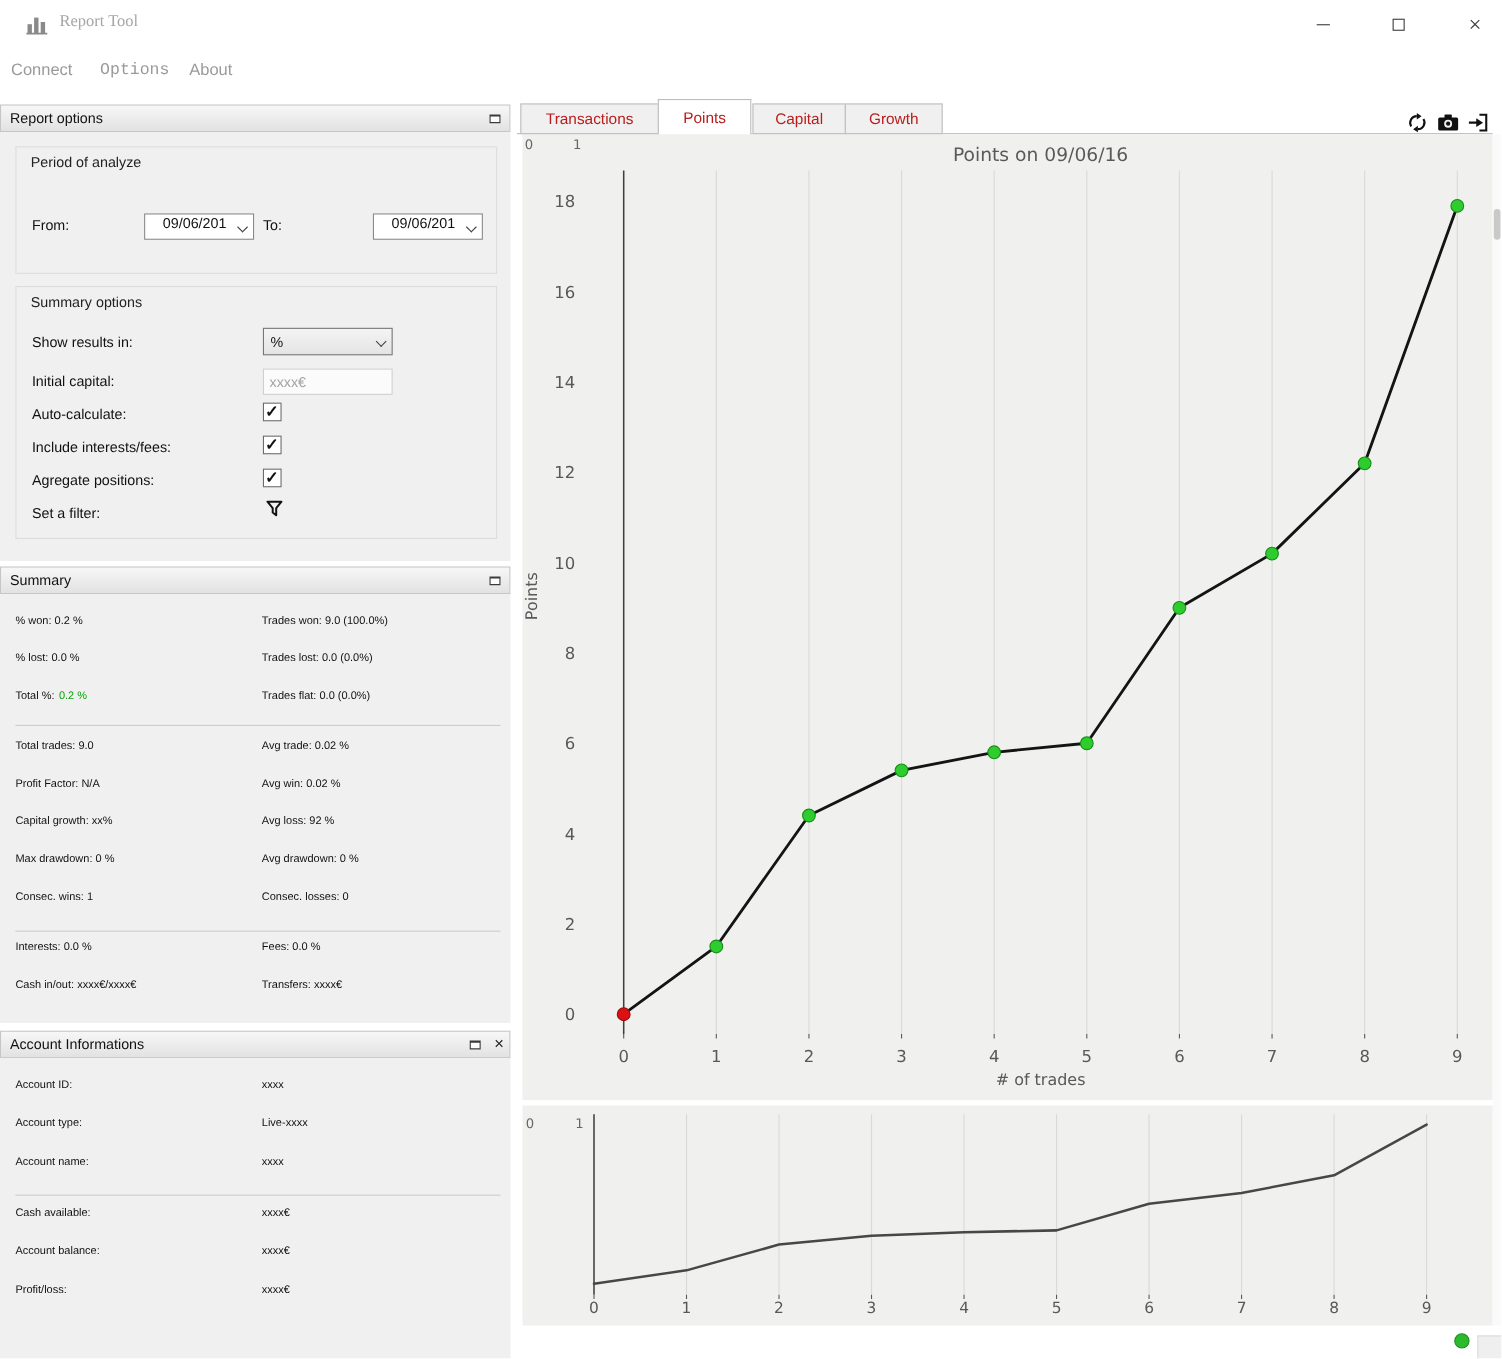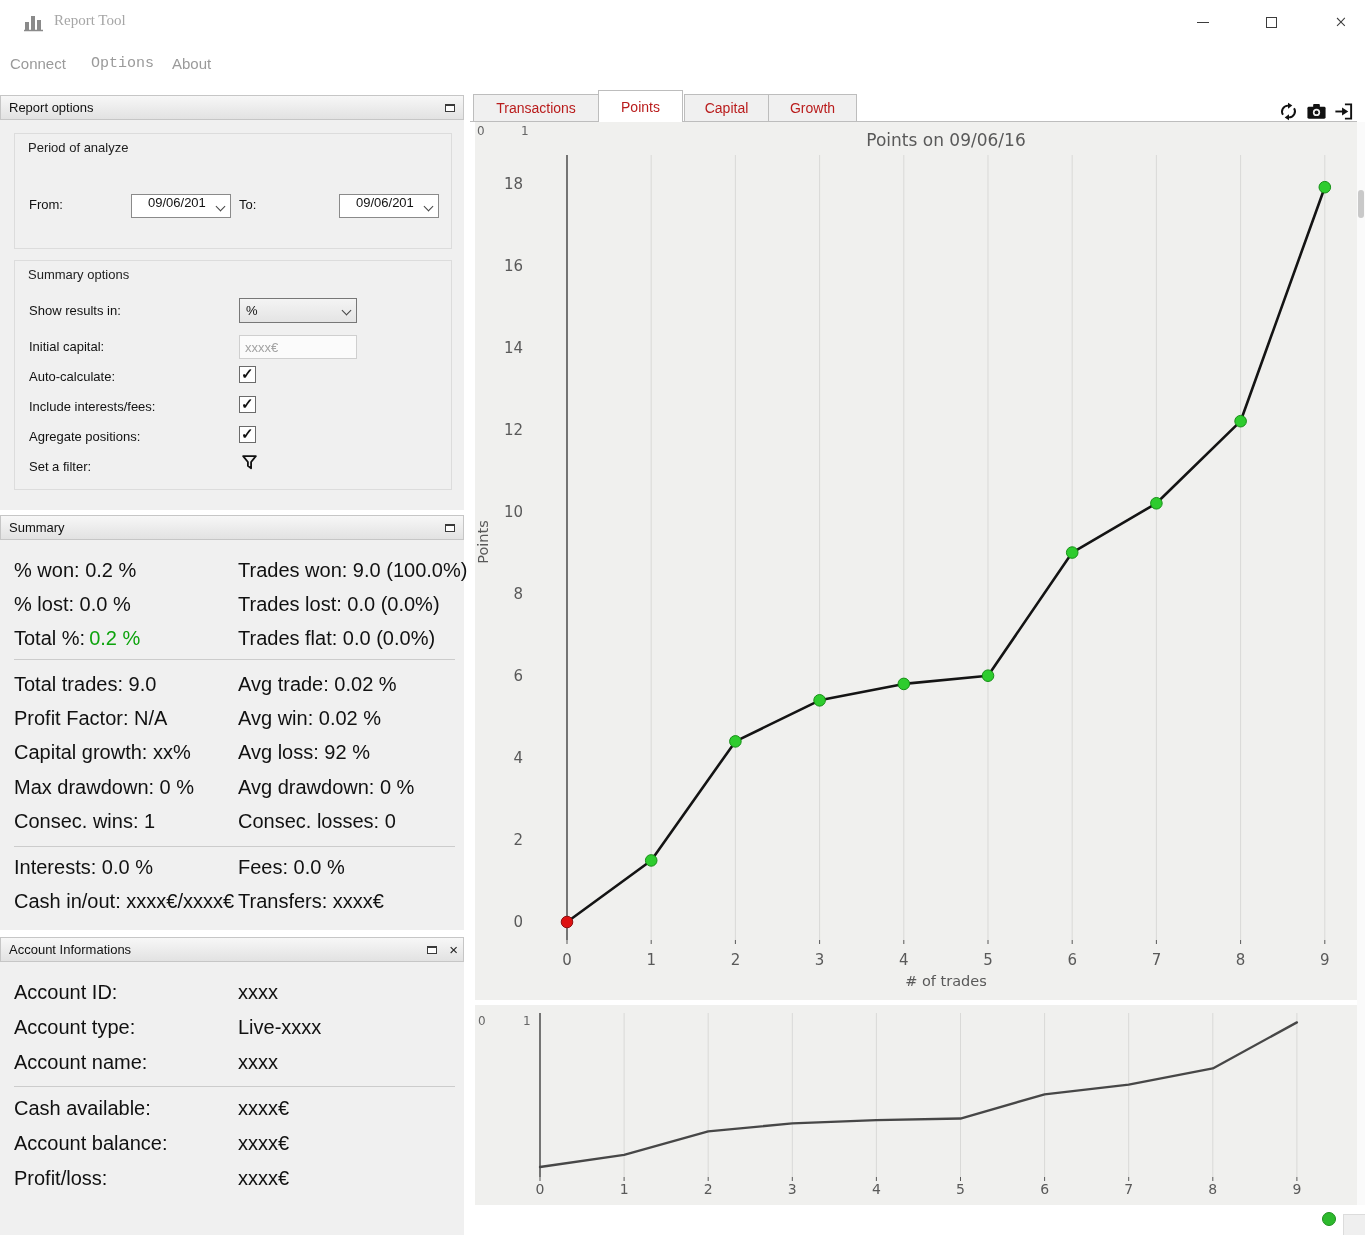--- a/index.html
+++ b/index.html
@@ -36,21 +36,21 @@
   .select{position:absolute;height:24px;box-sizing:border-box;background:#fff;border:1px solid #8a8a8a;
     font-size:13px;display:flex;align-items:flex-start;padding-left:16px;overflow:hidden;white-space:nowrap;}
   .combo{position:absolute;height:25px;box-sizing:border-box;background:linear-gradient(#f4f4f4,#e4e4e4);
     border:1px solid #777;font-size:13px;display:flex;align-items:center;padding-left:6px;}
   .chev{position:absolute;right:6px;top:8px;width:6px;height:6px;border-right:1.6px solid #444;border-bottom:1.6px solid #444;transform:rotate(45deg);}
   .txtinput{position:absolute;height:24px;width:118px;box-sizing:border-box;background:#fbfbfb;border:1px solid #cfcfcf;
     font-size:13px;padding-left:5px;font-family:"Liberation Sans",sans-serif;color:#555;}
   .txtinput::placeholder{color:#a3a3a3;opacity:1;}
   .cb{position:absolute;width:17px;height:17px;background:#fff;border:1px solid #6b6b6b;box-sizing:border-box;}
   .cb::after{content:"\2713";position:absolute;left:1px;top:-2px;font-size:15px;font-weight:bold;color:#111;}
-  .sum-row,.acc-row{position:absolute;left:0;width:464px;height:22px;font-size:20px;color:#111;}
+  .sum-row,.acc-row{position:absolute;left:0;width:464px;height:22px;font-size:10px;color:#111;}
   .c1{position:absolute;left:14px;white-space:nowrap;}
   .c2{position:absolute;left:238px;white-space:nowrap;}
   .green-val{margin-left:4px;}
   .hdiv{position:absolute;left:14px;width:441px;height:1px;background:#cccccc;}
   
   .tabline{position:absolute;left:470px;top:121px;width:887px;height:1px;background:#bdbdbd;}
   .tab{position:absolute;box-sizing:border-box;background:#f0f0f0;border:1px solid #bdbdbd;
     display:flex;align-items:center;justify-content:center;font-size:14px;color:#b91c1c;top:94px;height:28px;z-index:1;}
   .tab.active{top:90px;height:32px;background:#fff;border-bottom:none;z-index:3;}
   

